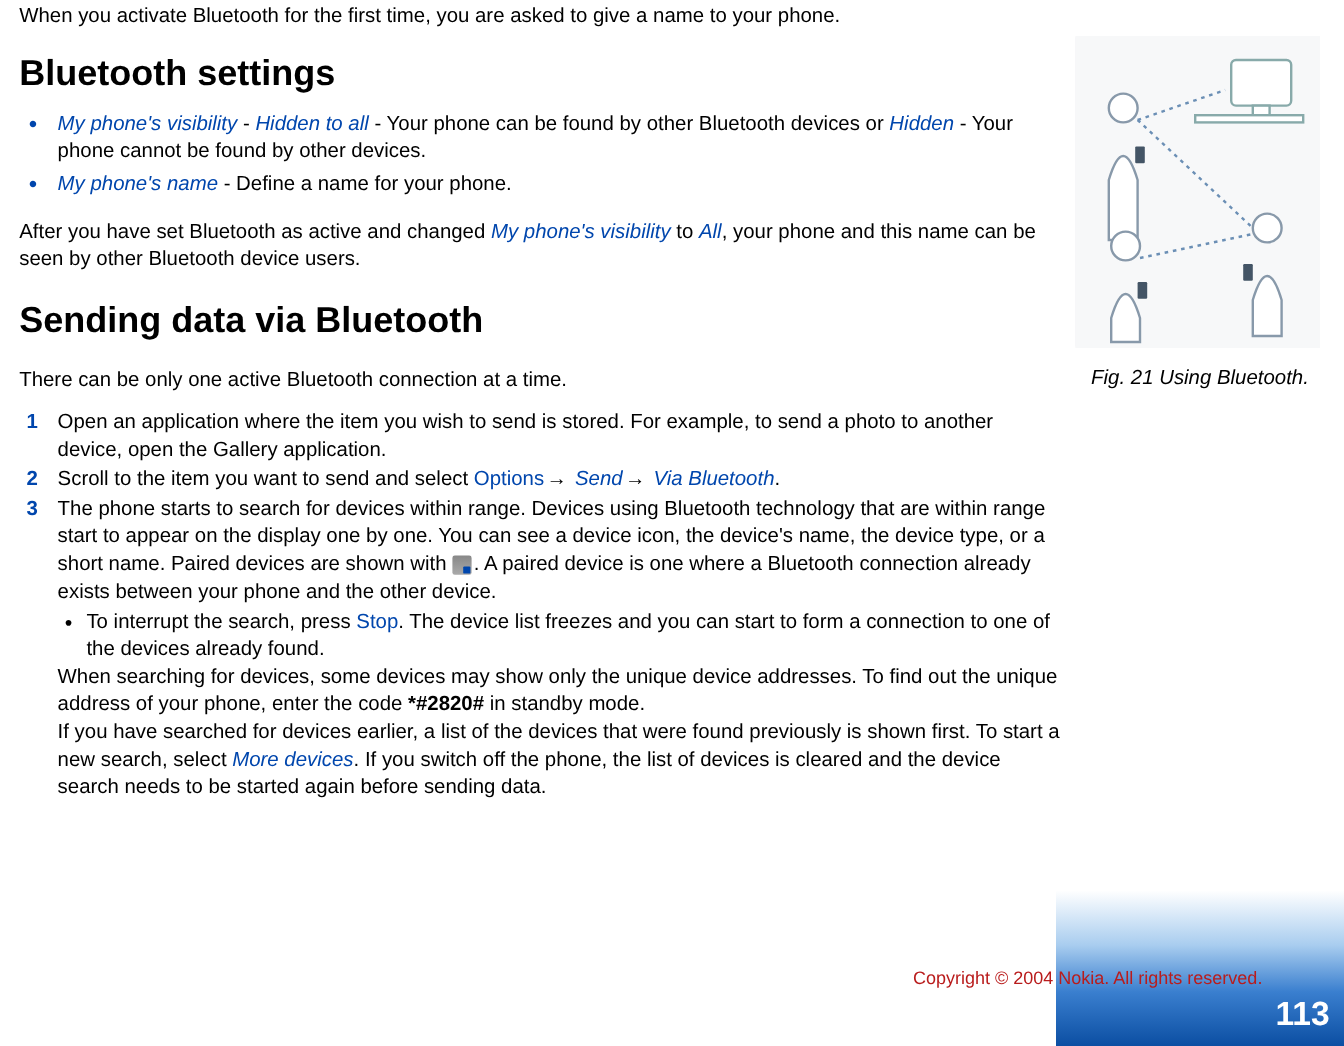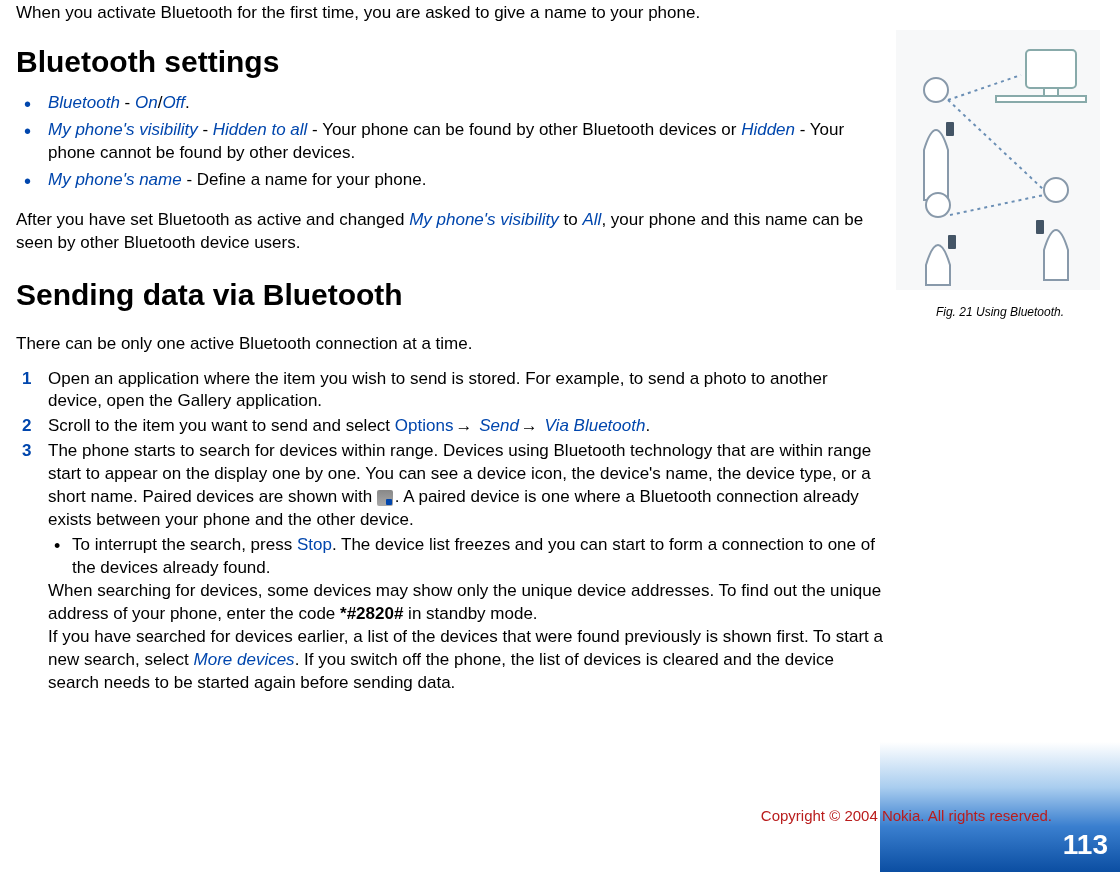--- a/index.html
+++ b/index.html
@@ -44,21 +44,21 @@
     font-size: 12px;
     border-radius: 2px;
   }
   .figure-box svg {
     width: 100%;
     height: 100%;
   }
   .figure-caption {
     margin-top: 14px;
     font-style: italic;
-    font-size: 12px;
+    font-size: 17px;
     color: #000;
   }
   .intro {
     margin-top: 2px;
   }
   h2 {
     font-size: 30px;
     font-weight: bold;
     margin: 0 0 10px 0;
   }
@@ -194,23 +194,20 @@
 
 <div class="page">
 
   <div class="content">
 
     <p class="intro">When you activate Bluetooth for the first time, you are asked to give a name to your phone.</p>
 
     <h2>Bluetooth settings</h2>
 
     <ul class="settings-list">
-      <li>
-        <span class="blue-italic">Bluetooth</span><span> - </span><span class="blue-italic">On</span><span>/</span><span class="blue-italic">Off</span><span>.</span>
-      </li>
       <li>
         <span class="blue-italic">My phone's visibility</span><span> - </span><span class="blue-italic">Hidden to all</span><span> - Your phone can be found by other Bluetooth devices or </span><span class="blue-italic">Hidden</span><span> - Your phone cannot be found by other devices.</span>
       </li>
       <li>
         <span class="blue-italic">My phone's name</span><span> - </span><span>Define a name for your phone.</span>
       </li>
     </ul>
 
     <p class="after-settings">
       <span>After you have set Bluetooth as active and changed </span><span class="blue-italic">My phone's visibility</span><span> to </span><span class="blue-italic">All</span><span>, your phone and this name can be seen by other Bluetooth device users.</span>

